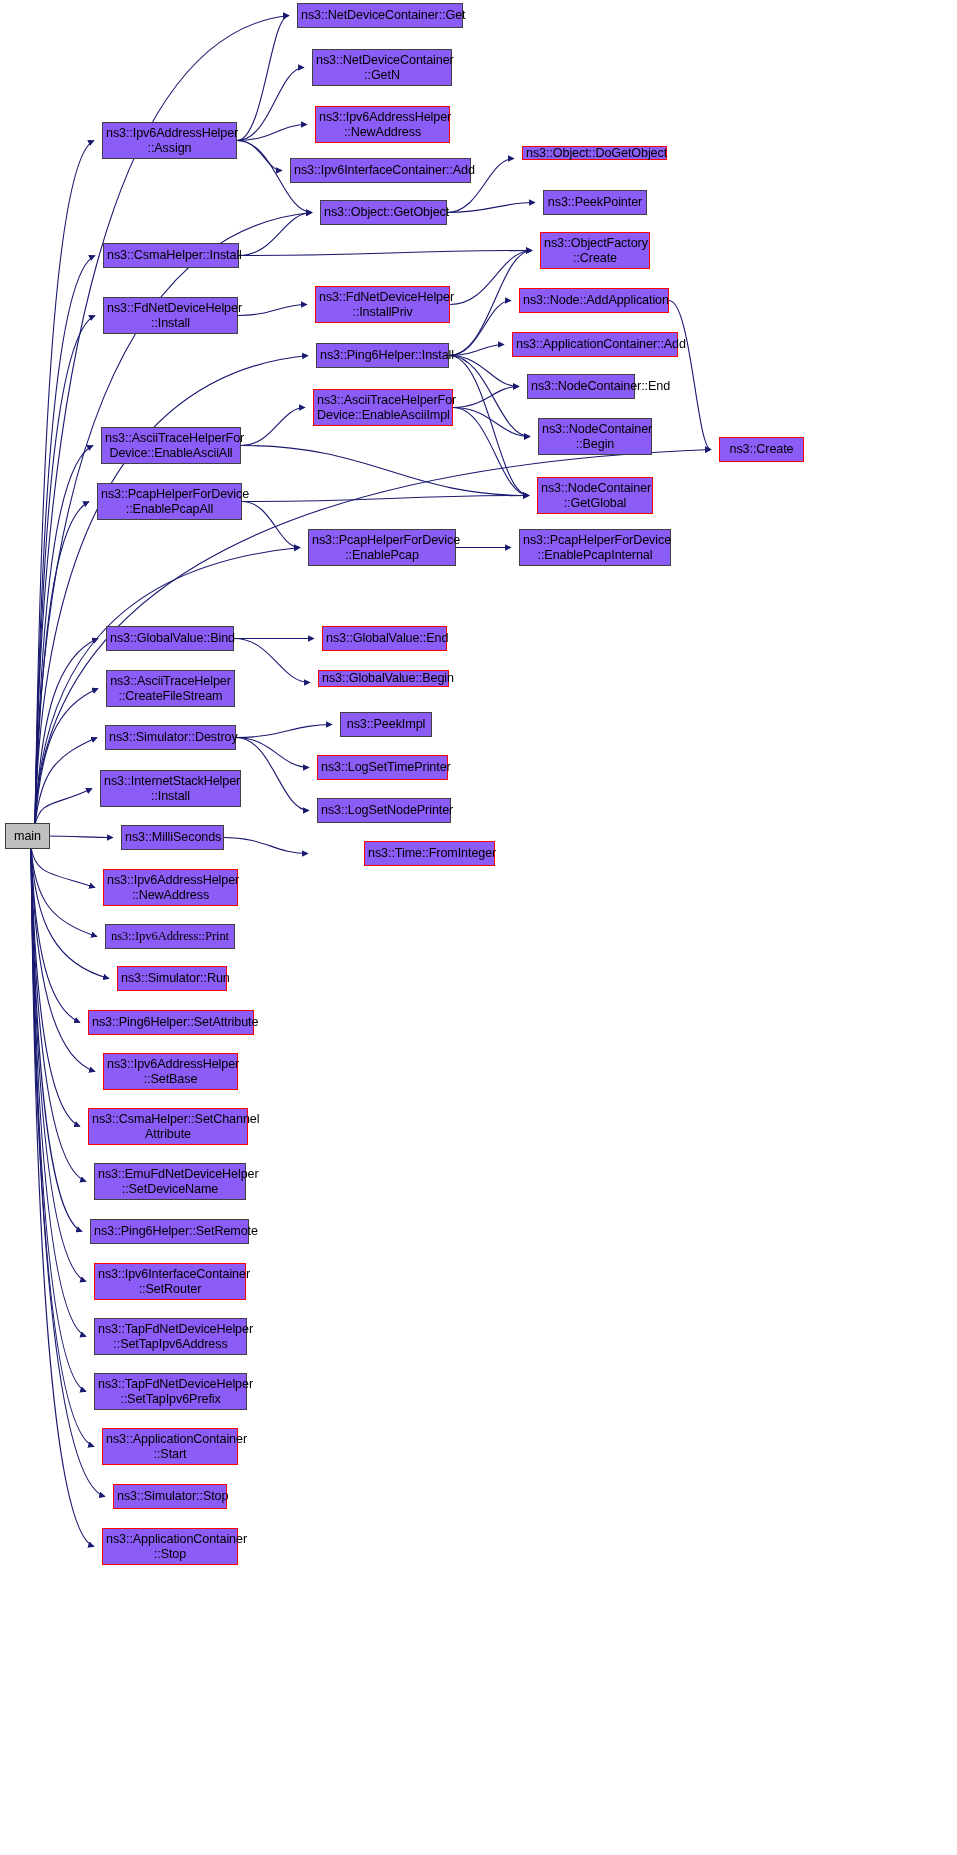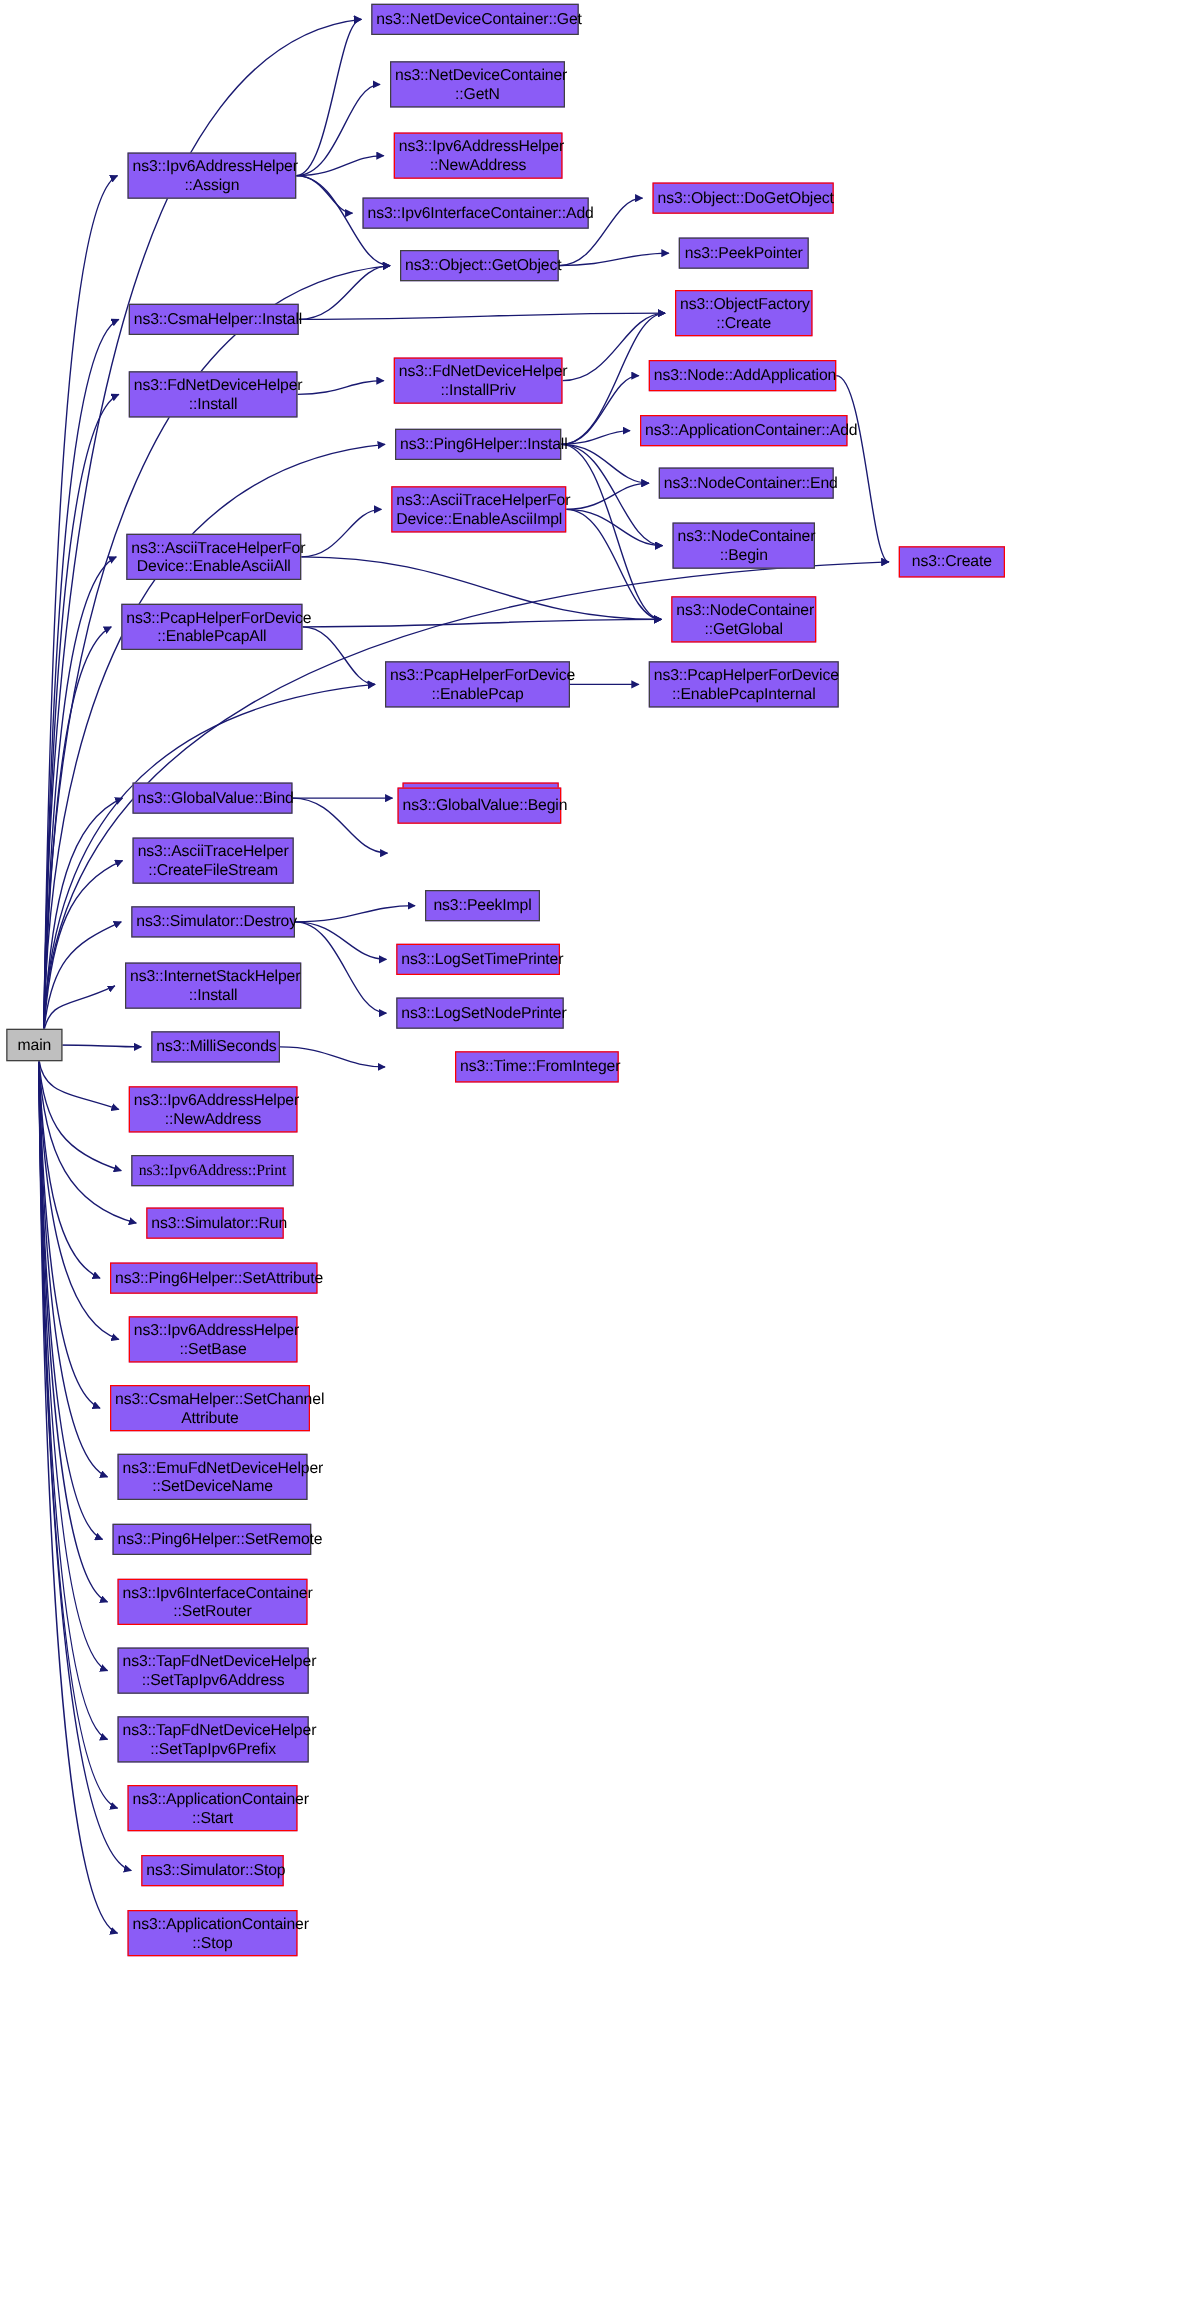--- a/index.html
+++ b/index.html
@@ -130,51 +130,51 @@
 <div class="node root" style="left: 5px; top: 823px; width: 45px; height: 26px;"><span class="node-label">main</span></div>
     <div class="node" style="left: 102px; top: 122px; width: 135px; height: 37px;"><span class="node-label">ns3::Ipv6AddressHelper
 ::Assign</span></div>
     <div class="node" style="left: 297px; top: 3px; width: 166px; height: 25px;"><span class="node-label">ns3::NetDeviceContainer::Get</span></div>
     <div class="node" style="left: 312px; top: 49px; width: 140px; height: 37px;"><span class="node-label">ns3::NetDeviceContainer
 ::GetN</span></div>
     <div class="node red" style="left: 315px; top: 106px; width: 135px; height: 37px;"><span class="node-label">ns3::Ipv6AddressHelper
 ::NewAddress</span></div>
     <div class="node" style="left: 290px; top: 158px; width: 181px; height: 25px;"><span class="node-label">ns3::Ipv6InterfaceContainer::Add</span></div>
     <div class="node" style="left: 320px; top: 200px; width: 127px; height: 25px;"><span class="node-label">ns3::Object::GetObject</span></div>
-    <div class="node red" style="left: 522px; top: 146px; width: 145px; height: 25px;"><span class="node-label">ns3::Object::DoGetObject</span></div>
+    <div class="node red" style="left: 522px; top: 146px; width: 145px; height: 14px;"><span class="node-label">ns3::Object::DoGetObject</span></div>
     <div class="node" style="left: 543px; top: 190px; width: 104px; height: 25px;"><span class="node-label">ns3::PeekPointer</span></div>
     <div class="node" style="left: 103px; top: 243px; width: 136px; height: 25px;"><span class="node-label">ns3::CsmaHelper::Install</span></div>
     <div class="node red" style="left: 540px; top: 232px; width: 110px; height: 37px;"><span class="node-label">ns3::ObjectFactory
 ::Create</span></div>
     <div class="node" style="left: 103px; top: 297px; width: 135px; height: 37px;"><span class="node-label">ns3::FdNetDeviceHelper
 ::Install</span></div>
     <div class="node red" style="left: 315px; top: 286px; width: 135px; height: 37px;"><span class="node-label">ns3::FdNetDeviceHelper
 ::InstallPriv</span></div>
     <div class="node red" style="left: 519px; top: 288px; width: 150px; height: 25px;"><span class="node-label">ns3::Node::AddApplication</span></div>
     <div class="node" style="left: 316px; top: 343px; width: 133px; height: 25px;"><span class="node-label">ns3::Ping6Helper::Install</span></div>
     <div class="node red" style="left: 512px; top: 332px; width: 166px; height: 25px;"><span class="node-label">ns3::ApplicationContainer::Add</span></div>
-    <div class="node" style="left: 527px; top: 374px; width: 140px; height: 25px;"><span class="node-label">ns3::NodeContainer::End</span></div>
+    <div class="node" style="left: 527px; top: 374px; width: 108px; height: 25px;"><span class="node-label">ns3::NodeContainer::End</span></div>
     <div class="node red" style="left: 313px; top: 389px; width: 140px; height: 37px;"><span class="node-label">ns3::AsciiTraceHelperFor
 Device::EnableAsciiImpl</span></div>
     <div class="node" style="left: 538px; top: 418px; width: 114px; height: 37px;"><span class="node-label">ns3::NodeContainer
 ::Begin</span></div>
     <div class="node red" style="left: 719px; top: 437px; width: 85px; height: 25px;"><span class="node-label">ns3::Create</span></div>
     <div class="node" style="left: 101px; top: 427px; width: 140px; height: 37px;"><span class="node-label">ns3::AsciiTraceHelperFor
 Device::EnableAsciiAll</span></div>
     <div class="node" style="left: 97px; top: 483px; width: 145px; height: 37px;"><span class="node-label">ns3::PcapHelperForDevice
 ::EnablePcapAll</span></div>
     <div class="node red" style="left: 537px; top: 477px; width: 116px; height: 37px;"><span class="node-label">ns3::NodeContainer
 ::GetGlobal</span></div>
     <div class="node" style="left: 308px; top: 529px; width: 148px; height: 37px;"><span class="node-label">ns3::PcapHelperForDevice
 ::EnablePcap</span></div>
     <div class="node" style="left: 519px; top: 529px; width: 152px; height: 37px;"><span class="node-label">ns3::PcapHelperForDevice
 ::EnablePcapInternal</span></div>
     <div class="node" style="left: 106px; top: 626px; width: 128px; height: 25px;"><span class="node-label">ns3::GlobalValue::Bind</span></div>
     <div class="node red" style="left: 322px; top: 626px; width: 125px; height: 25px;"><span class="node-label">ns3::GlobalValue::End</span></div>
-    <div class="node red" style="left: 318px; top: 630px; width: 131px; height: 29px;"><span class="node-label">ns3::GlobalValue::Begin</span></div>
+    <div class="node red" style="left: 318px; top: 670px; width: 131px; height: 17px;"><span class="node-label">ns3::GlobalValue::Begin</span></div>
     <div class="node" style="left: 106px; top: 670px; width: 129px; height: 37px;"><span class="node-label">ns3::AsciiTraceHelper
 ::CreateFileStream</span></div>
     <div class="node" style="left: 105px; top: 725px; width: 131px; height: 25px;"><span class="node-label">ns3::Simulator::Destroy</span></div>
     <div class="node" style="left: 340px; top: 712px; width: 92px; height: 25px;"><span class="node-label">ns3::PeekImpl</span></div>
     <div class="node red" style="left: 317px; top: 755px; width: 131px; height: 25px;"><span class="node-label">ns3::LogSetTimePrinter</span></div>
     <div class="node" style="left: 317px; top: 798px; width: 134px; height: 25px;"><span class="node-label">ns3::LogSetNodePrinter</span></div>
     <div class="node" style="left: 100px; top: 770px; width: 141px; height: 37px;"><span class="node-label">ns3::InternetStackHelper
 ::Install</span></div>
     <div class="node" style="left: 121px; top: 825px; width: 103px; height: 25px;"><span class="node-label">ns3::MilliSeconds</span></div>
     <div class="node red" style="left: 316px; top: 841px; width: 131px; height: 25px; margin-left: 48px;"><span class="node-label">ns3::Time::FromInteger</span></div>

